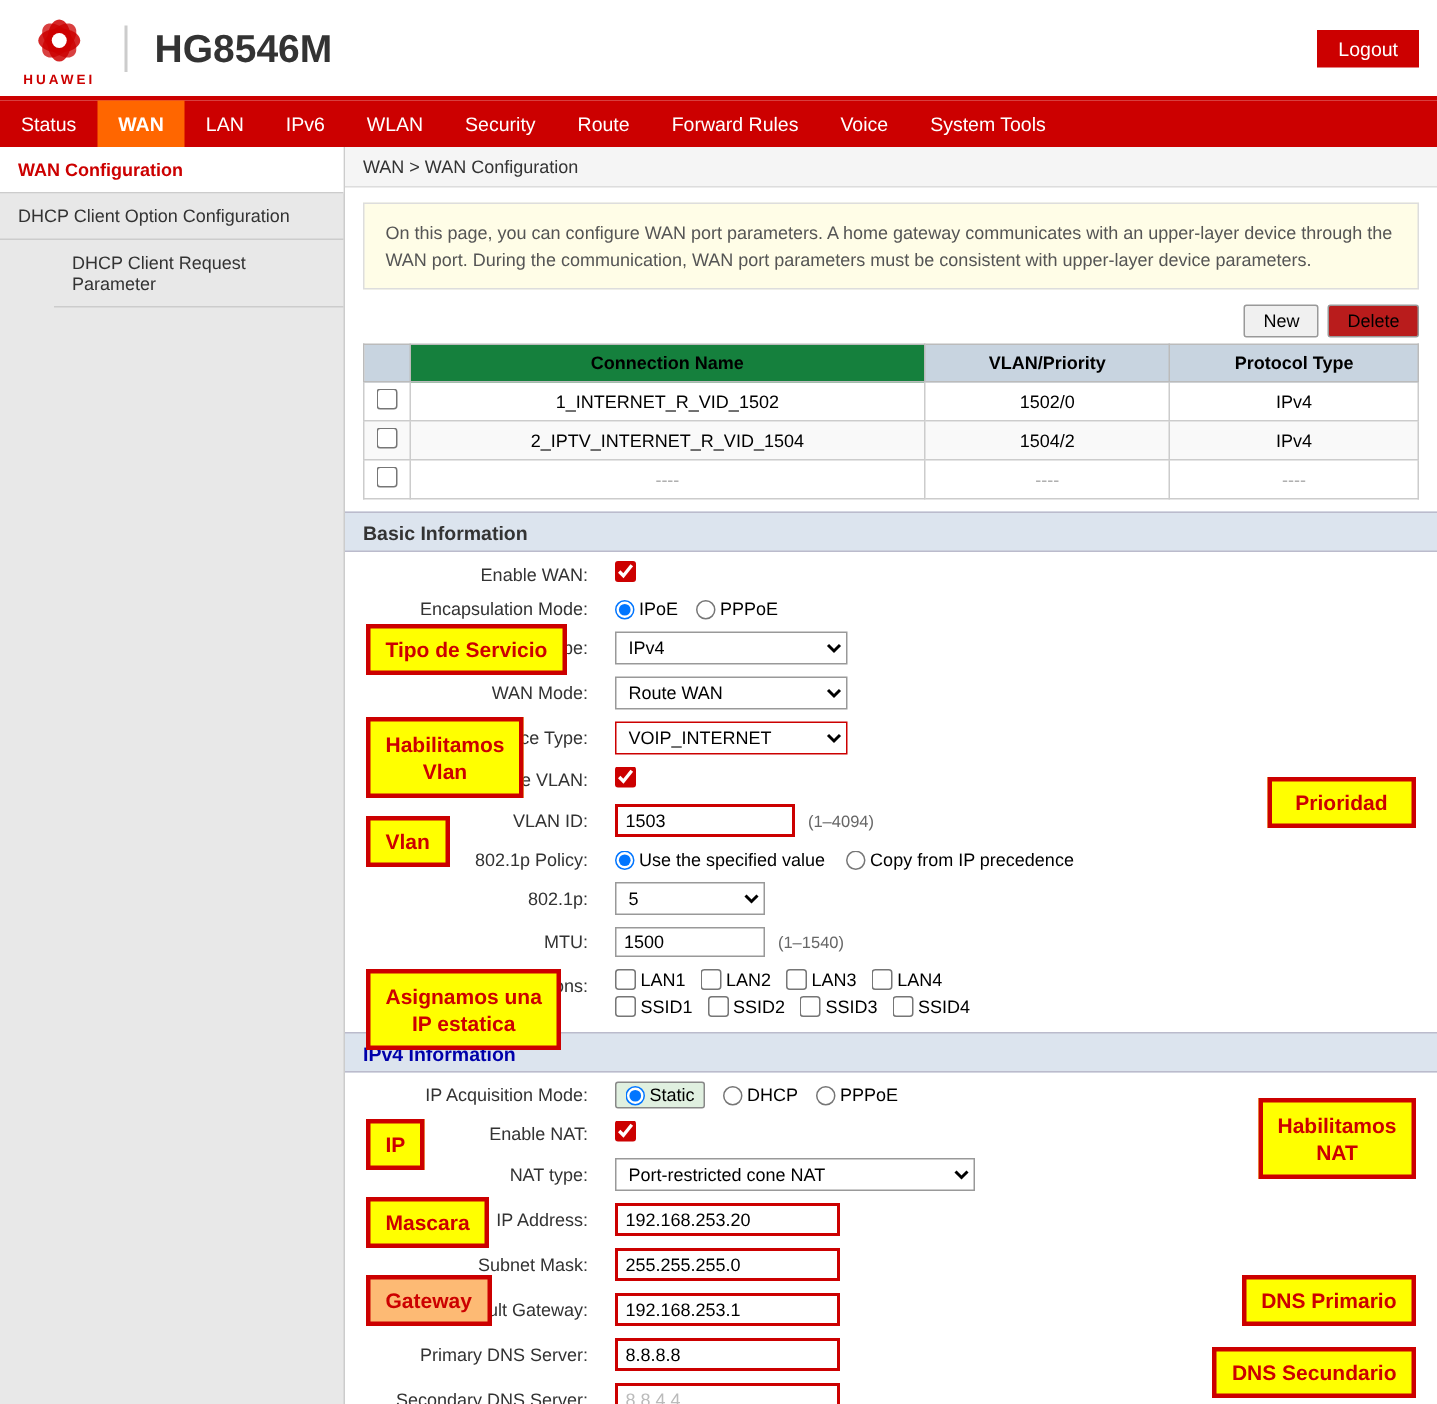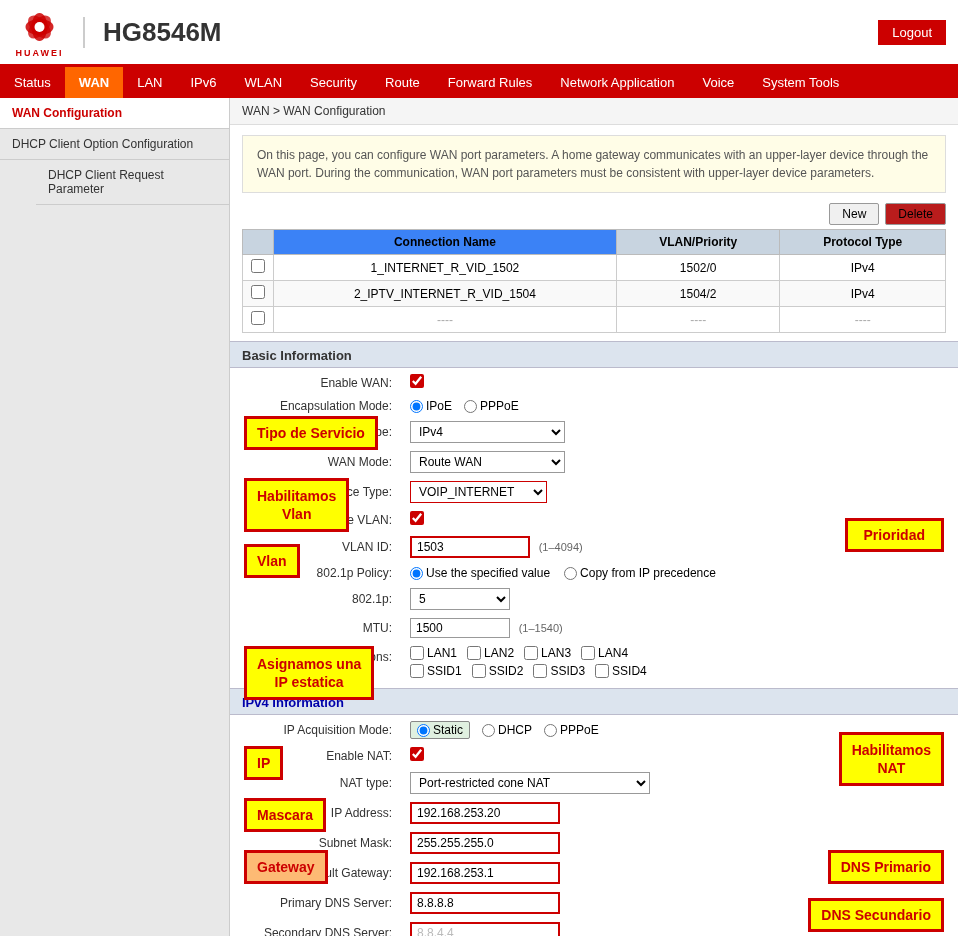--- a/index.html
+++ b/index.html
@@ -43,21 +43,20 @@
 
 <div style="background:#cc0000;display:flex;align-items:center;">
   <span style="color:#fff;padding:8px 14px;cursor:pointer;font-size:13px;">Status</span>
   <span style="color:#fff;padding:8px 14px;cursor:pointer;font-size:13px;background:#ff6600;font-weight:bold;">WAN</span>
   <span style="color:#fff;padding:8px 14px;cursor:pointer;font-size:13px;">LAN</span>
   <span style="color:#fff;padding:8px 14px;cursor:pointer;font-size:13px;">IPv6</span>
   <span style="color:#fff;padding:8px 14px;cursor:pointer;font-size:13px;">WLAN</span>
   <span style="color:#fff;padding:8px 14px;cursor:pointer;font-size:13px;">Security</span>
   <span style="color:#fff;padding:8px 14px;cursor:pointer;font-size:13px;">Route</span>
   <span style="color:#fff;padding:8px 14px;cursor:pointer;font-size:13px;">Forward Rules</span>
-  <span style="color:#fff;padding:8px 14px;cursor:pointer;font-size:13px;">Network Application</span>
   <span style="color:#fff;padding:8px 14px;cursor:pointer;font-size:13px;">Voice</span>
   <span style="color:#fff;padding:8px 14px;cursor:pointer;font-size:13px;">System Tools</span>
 </div>
 
 <div style="display:flex;">
 
   <div style="width:230px;background:#e8e8e8;border-right:1px solid #ccc;min-height:820px;">
     <div style="padding:8px 12px;cursor:pointer;border-bottom:1px solid #ccc;font-size:12px;background:#fff;font-weight:bold;color:#cc0000;">WAN Configuration</div>
     <div style="padding:8px 12px;cursor:pointer;border-bottom:1px solid #ccc;font-size:12px;color:#333;">DHCP Client Option Configuration</div>
     <div style="padding:8px 12px;cursor:pointer;border-bottom:1px solid #ccc;font-size:12px;color:#333;margin-left:36px;">DHCP Client Request Parameter</div>
@@ -71,21 +70,21 @@
 
     <div style="display:flex;justify-content:flex-end;gap:6px;padding:4px 12px;">
       <button style="padding:3px 12px;border:1px solid #999;background:#f0f0f0;cursor:pointer;font-size:12px;border-radius:2px;">New</button>
       <button style="padding:3px 12px;border:1px solid #999;background:#b91c1c;cursor:pointer;font-size:12px;border-radius:2px;">Delete</button>
     </div>
 
     <table style="width:calc(100% - 24px);margin:0 12px;border-collapse:collapse;font-size:12px;">
       <thead>
         <tr>
           <th style="background:#c8d4e0;border:1px solid #bbb;padding:5px 8px;width:28px;"></th>
-          <th style="background:#3b82f6;border:1px solid #bbb;padding:5px 8px;text-align:center;">Connection Name</th>
+          <th style="background:#15803d;border:1px solid #bbb;padding:5px 8px;text-align:center;">Connection Name</th>
           <th style="background:#c8d4e0;border:1px solid #bbb;padding:5px 8px;text-align:center;">VLAN/Priority</th>
           <th style="background:#c8d4e0;border:1px solid #bbb;padding:5px 8px;text-align:center;">Protocol Type</th>
         </tr>
       </thead>
       <tbody>
         <tr>
           <td style="border:1px solid #ccc;padding:4px 8px;text-align:center;"><input type="checkbox" style=""></td>
           <td style="border:1px solid #ccc;padding:4px 8px;text-align:center;">1_INTERNET_R_VID_1502</td>
           <td style="border:1px solid #ccc;padding:4px 8px;text-align:center;">1502/0</td>
           <td style="border:1px solid #ccc;padding:4px 8px;text-align:center;">IPv4</td>
@@ -144,21 +143,21 @@
           <select style="border:1px solid #999;padding:2px 4px;font-size:12px;width:155px;">
             <option selected="">Route WAN</option>
             <option>Bridge WAN</option>
           </select>
         </td>
       </tr>
 
       <tr>
         <td style="width:160px;text-align:right;padding:4px 10px 4px 0;font-size:12px;color:#333;">Service Type:</td>
         <td style="padding:4px 8px;">
-          <select style="border:1px solid #cc0000;padding:2px 4px;font-size:12px;width:137px;">
+          <select style="border:1px solid #cc0000;padding:2px 4px;font-size:12px;width:155px;">
             <option selected="">VOIP_INTERNET</option>
             <option>INTERNET</option>
             <option>OTHER</option>
           </select>
         </td>
       </tr>
 
       <tr>
         <td style="width:160px;text-align:right;padding:4px 10px 4px 0;font-size:12px;color:#333;">Enable VLAN:</td>
         <td style="padding:4px 8px;">

